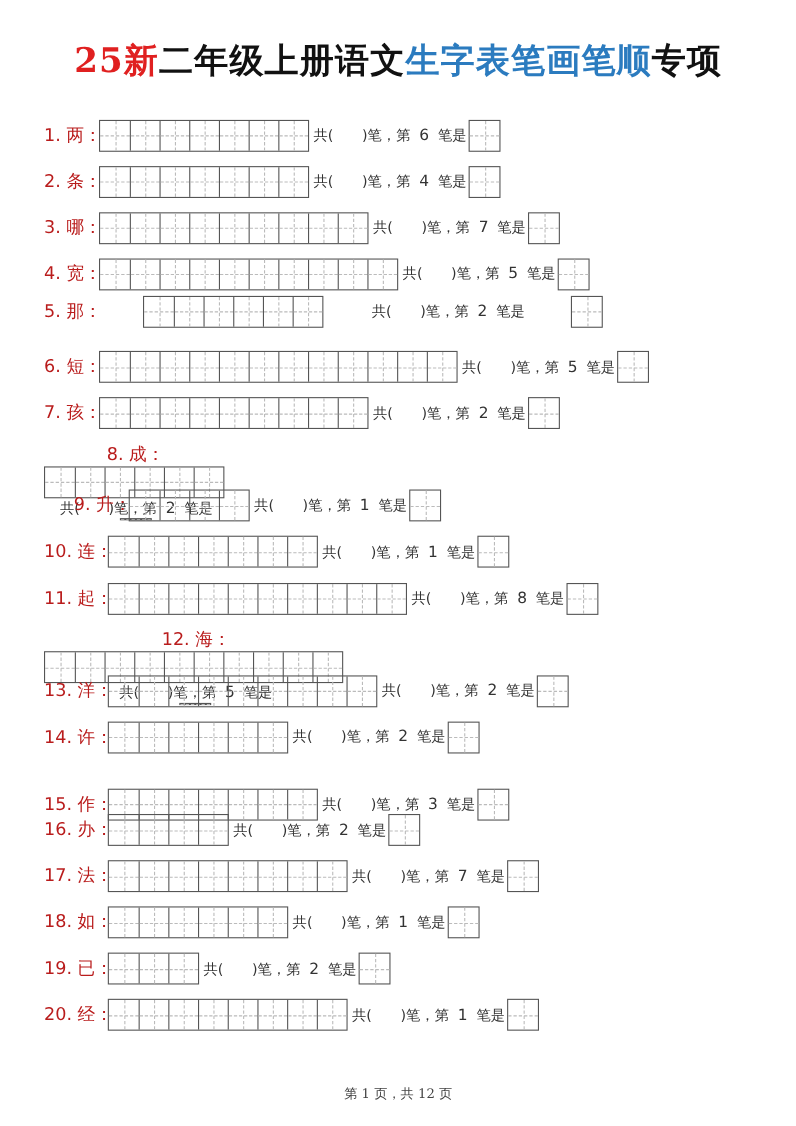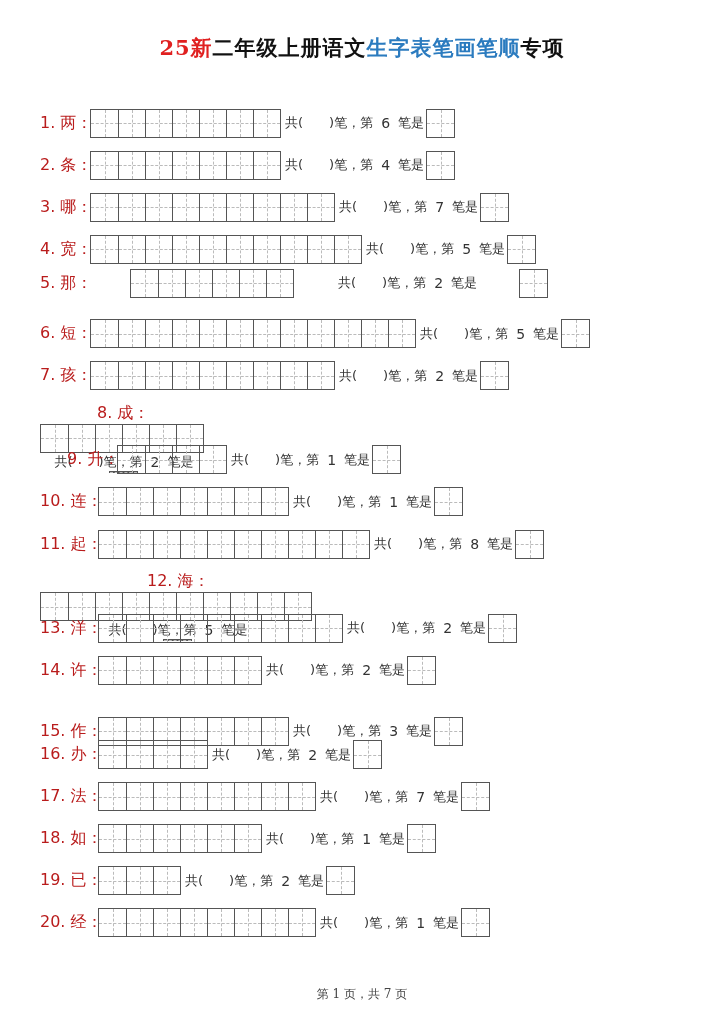--- a/index.html
+++ b/index.html
@@ -1,19 +1,19 @@
 <!DOCTYPE html>
 <html><head>
 <meta charset="utf-8">
 <style>
   html, body { margin: 0; padding: 0; background: #ffffff; }
   body { width: 724px; height: 1024px; position: relative; overflow: hidden;
          font-family: "DejaVu Sans", "Liberation Sans", sans-serif; color: #222; }
   .title { position: absolute; top: 34px; left: 0; width: 724px; text-align: center;
-           font-size: 21px; font-weight: bold; letter-spacing: 1px; white-space: nowrap;
+           font-size: 31px; font-weight: bold; letter-spacing: 1px; white-space: nowrap;
            font-family: "DejaVu Serif", "Liberation Serif", serif; }
   .title .t-red { color: #e02020; }
   .title .t-black { color: #111111; }
   .title .t-blue { color: #2b7bbf; }
   .rows { position: absolute; top: 108px; left: 0; width: 724px; }
   .row { position: absolute; left: 40px; height: 30px; display: flex; align-items: center; white-space: nowrap; }
   .label { font-size: 16px; color: #b91c1c; display: inline-block; text-align: left; }
   .grid { display: flex; border: 1.2px solid #555; height: 27px; }
   .cell { width: 27px; height: 27px; position: relative; border-left: 1.2px solid #555; box-sizing: border-box; }
   .cell:first-child { border-left: none; }
@@ -439,13 +439,13 @@
         <span>共(</span>
         <span class="gap"></span>
         <span>)笔，第</span>
         <span class="num">1</span>
         <span>笔是</span>
       </span>
       <div class="ansbox"></div>
     </div>
   </div>
 
-<div class="footer">第 1 页，共 7 页</div>
+<div class="footer">第 1 页，共 12 页</div>
 
 </body></html>

